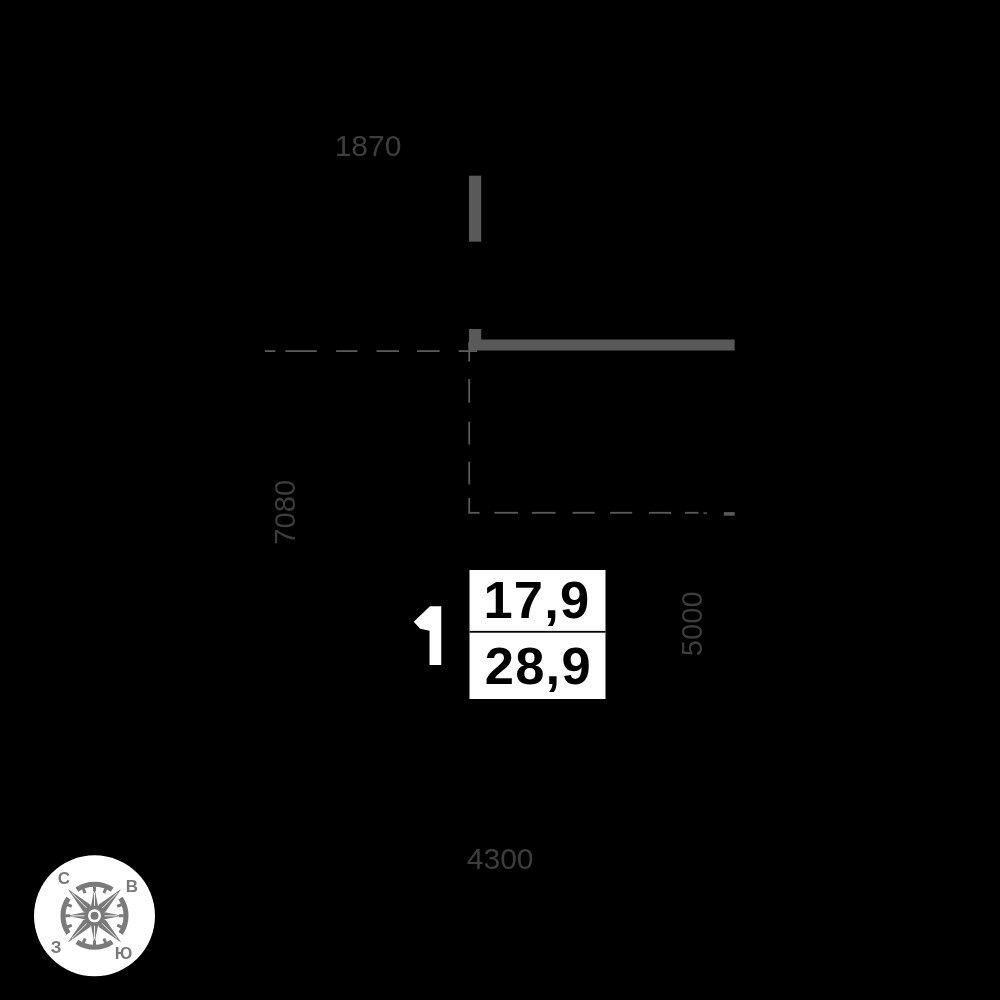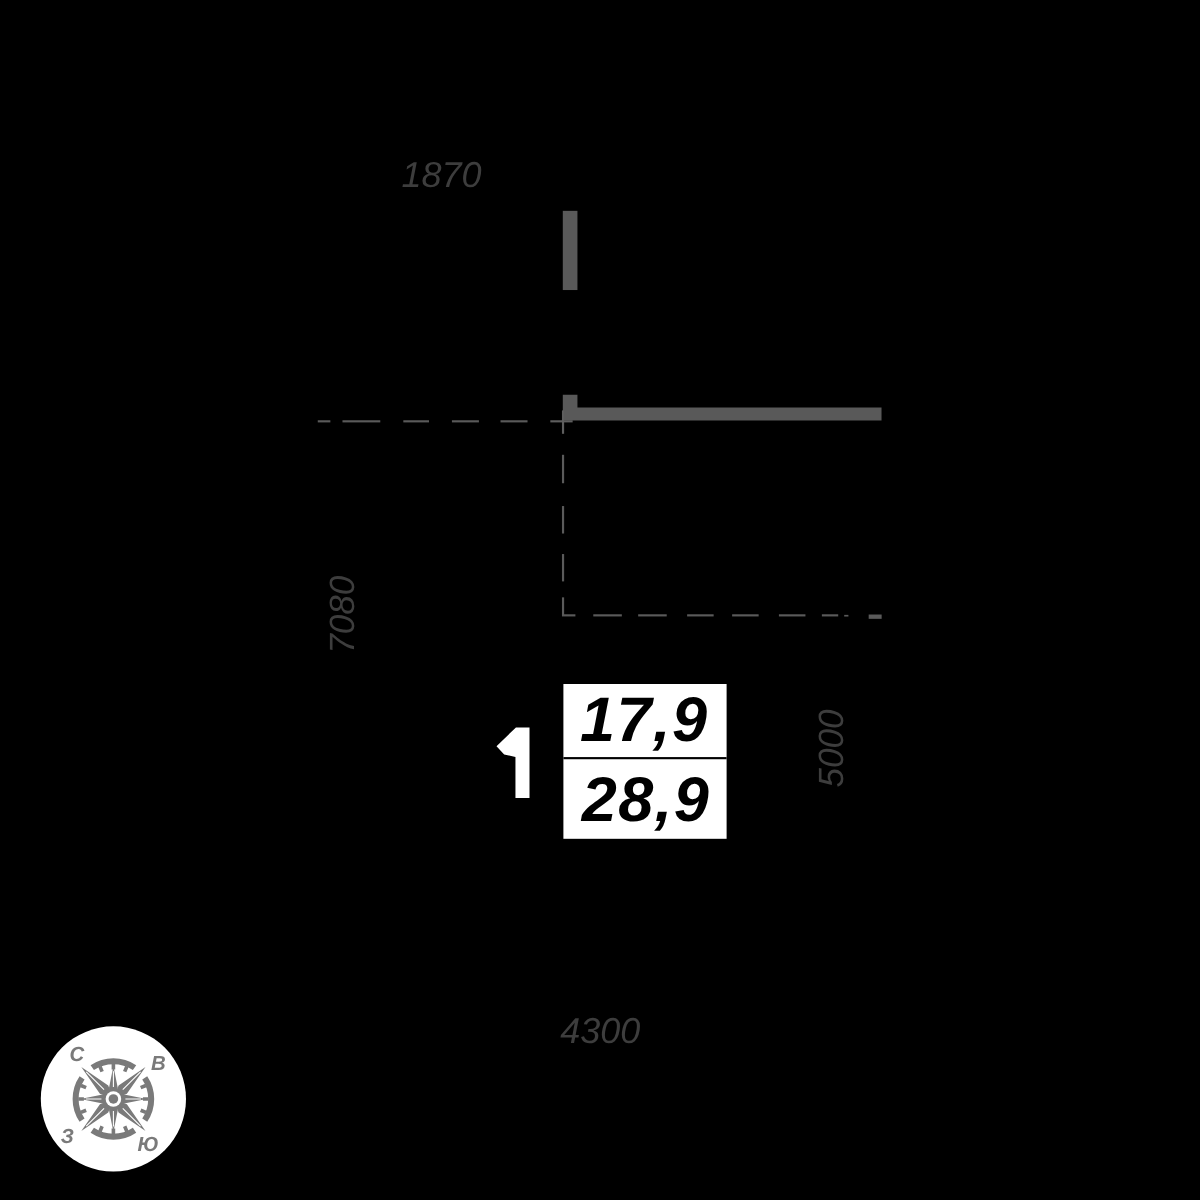--- a/index.html
+++ b/index.html
@@ -1,17 +1,17 @@
 <!DOCTYPE html>
 <html><head>
 <meta charset="utf-8">
 <style>
   html,body{margin:0;padding:0;background:#000;}
   .page{position:relative;width:1000px;height:1000px;background:#000;overflow:hidden;
-        font-family:"Liberation Sans", sans-serif;font-style:italic;}
+        font-family:"Liberation Sans", sans-serif;}
   svg{position:absolute;top:0;left:0;}
   text{font-family:"Liberation Sans", sans-serif;}
 </style>
 </head>
 <body>
 <div class="page">
 <svg width="1000" height="1000" viewBox="0 0 1000 1000">
 
   <rect x="0" y="0" width="1000" height="1000" fill="#000000"></rect>
 

